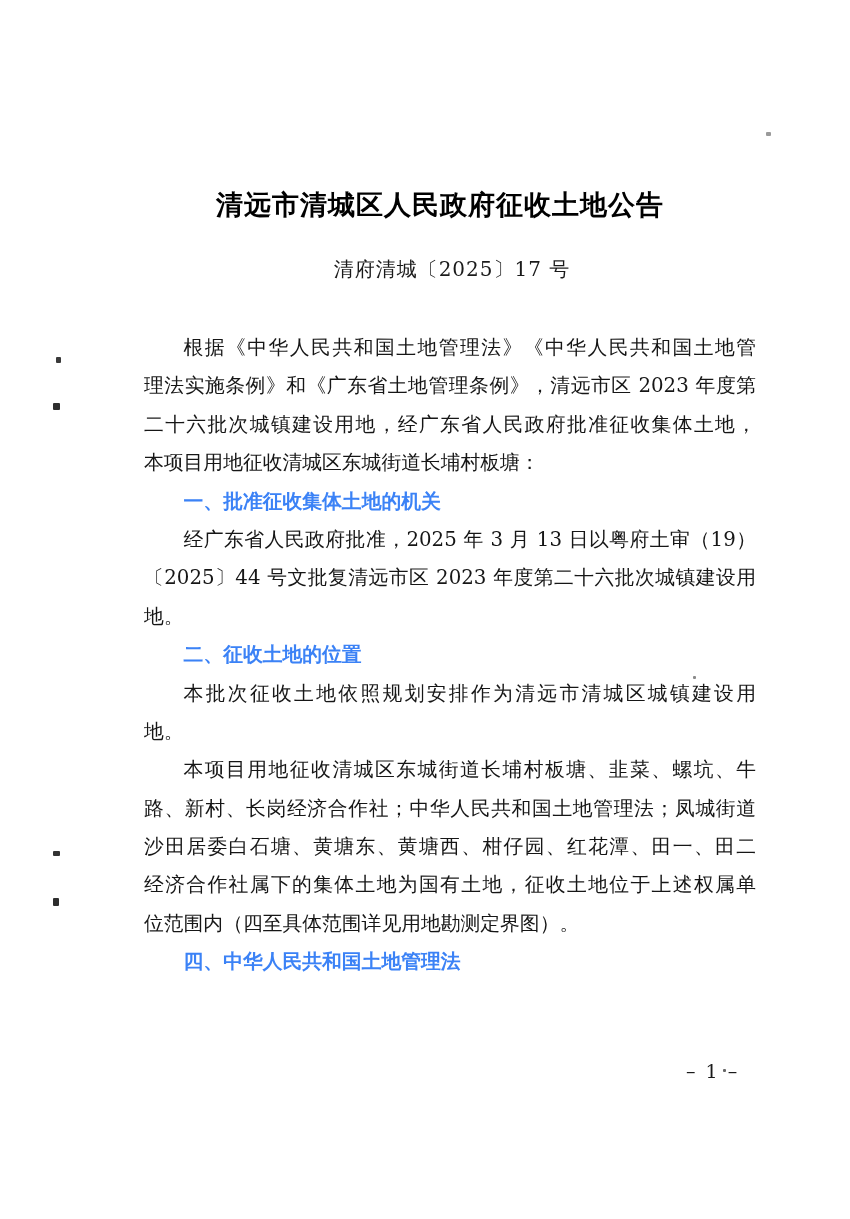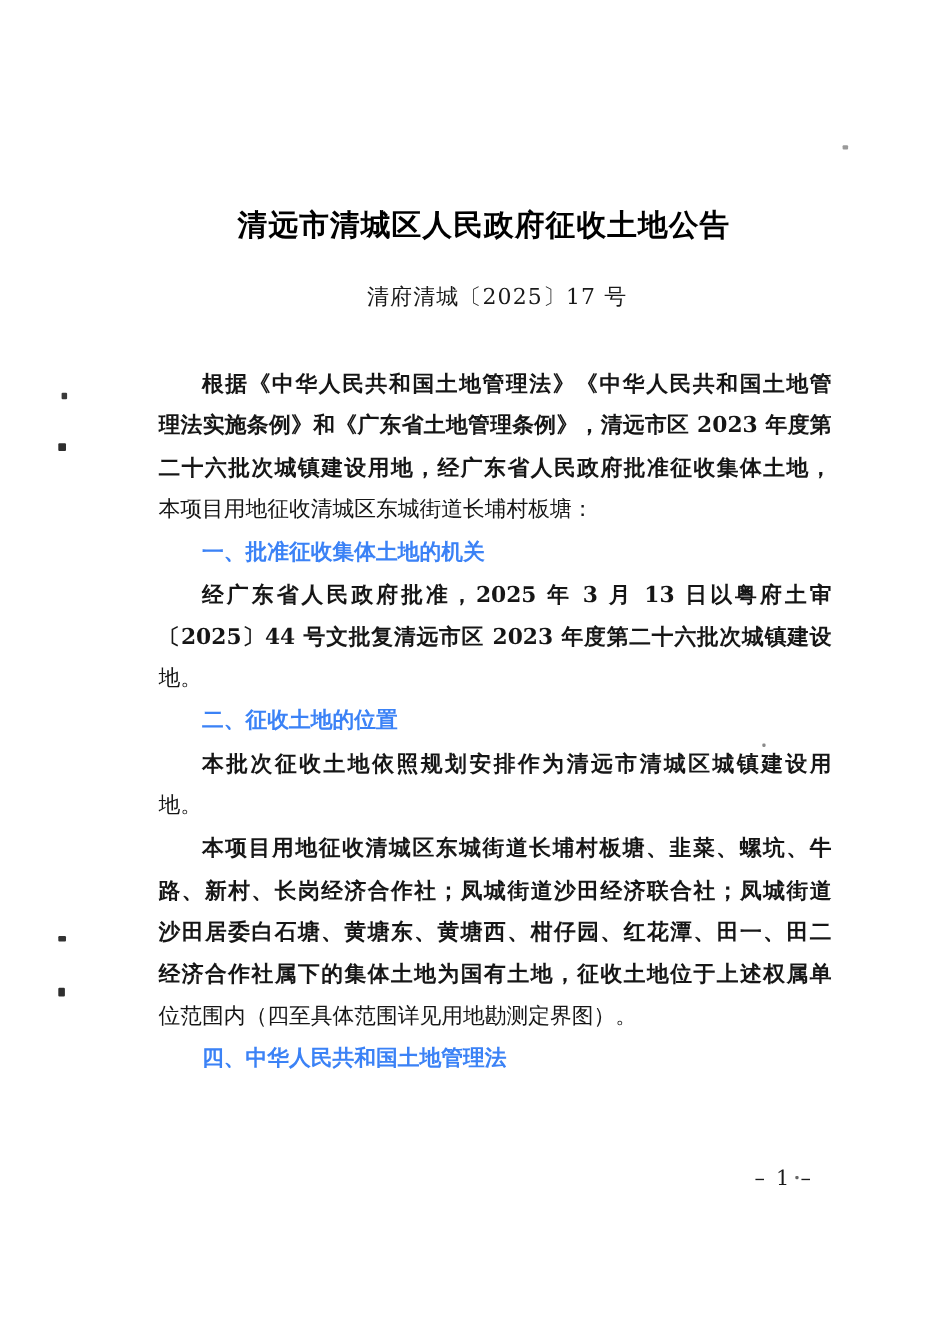--- a/index.html
+++ b/index.html
@@ -45,21 +45,20 @@
     font-size: 19.8px;
     height: 38.4px;
     line-height: 38.4px;
     overflow: hidden;
     white-space: normal;
     color: #161616;
   }
   .just {
     text-align: justify;
     text-align-last: justify;
-    font-weight: bold;
   }
   .indent { text-indent: 2em; }
   .head {
     font-weight: bold;
     color: #3b82f6;
     font-family: "DejaVu Sans", "Liberation Sans", sans-serif;
   }
   .page-number {
     position: absolute;
     left: 664px;
@@ -94,21 +93,21 @@
     <div class="line just">二十六批次城镇建设用地，经广东省人民政府批准征收集体土地，</div>
     <div class="line">本项目用地征收清城区东城街道长埔村板塘：</div>
     <div class="line indent head">一、批准征收集体土地的机关</div>
     <div class="line indent just">经广东省人民政府批准，2025 年 3 月 13 日以粤府土审（19）</div>
     <div class="line just">〔2025〕44 号文批复清远市区 2023 年度第二十六批次城镇建设用</div>
     <div class="line">地。</div>
     <div class="line indent head">二、征收土地的位置</div>
     <div class="line indent just">本批次征收土地依照规划安排作为清远市清城区城镇建设用</div>
     <div class="line">地。</div>
     <div class="line indent just">本项目用地征收清城区东城街道长埔村板塘、韭菜、螺坑、牛</div>
-    <div class="line just">路、新村、长岗经济合作社；凤城街道沙田经济联合社；凤城街道</div>
+    <div class="line just">路、新村、长岗经济合作社；中华人民共和国土地管理法；凤城街道</div>
     <div class="line just">沙田居委白石塘、黄塘东、黄塘西、柑仔园、红花潭、田一、田二</div>
     <div class="line just">经济合作社属下的集体土地为国有土地，征收土地位于上述权属单</div>
     <div class="line">位范围内（四至具体范围详见用地勘测定界图）。</div>
     <div class="line indent head">四、中华人民共和国土地管理法</div>
   </div>
 
   <div class="page-number">– 1 –</div>
 
   <div class="speck sp1"></div>
   <div class="speck sp2"></div>

